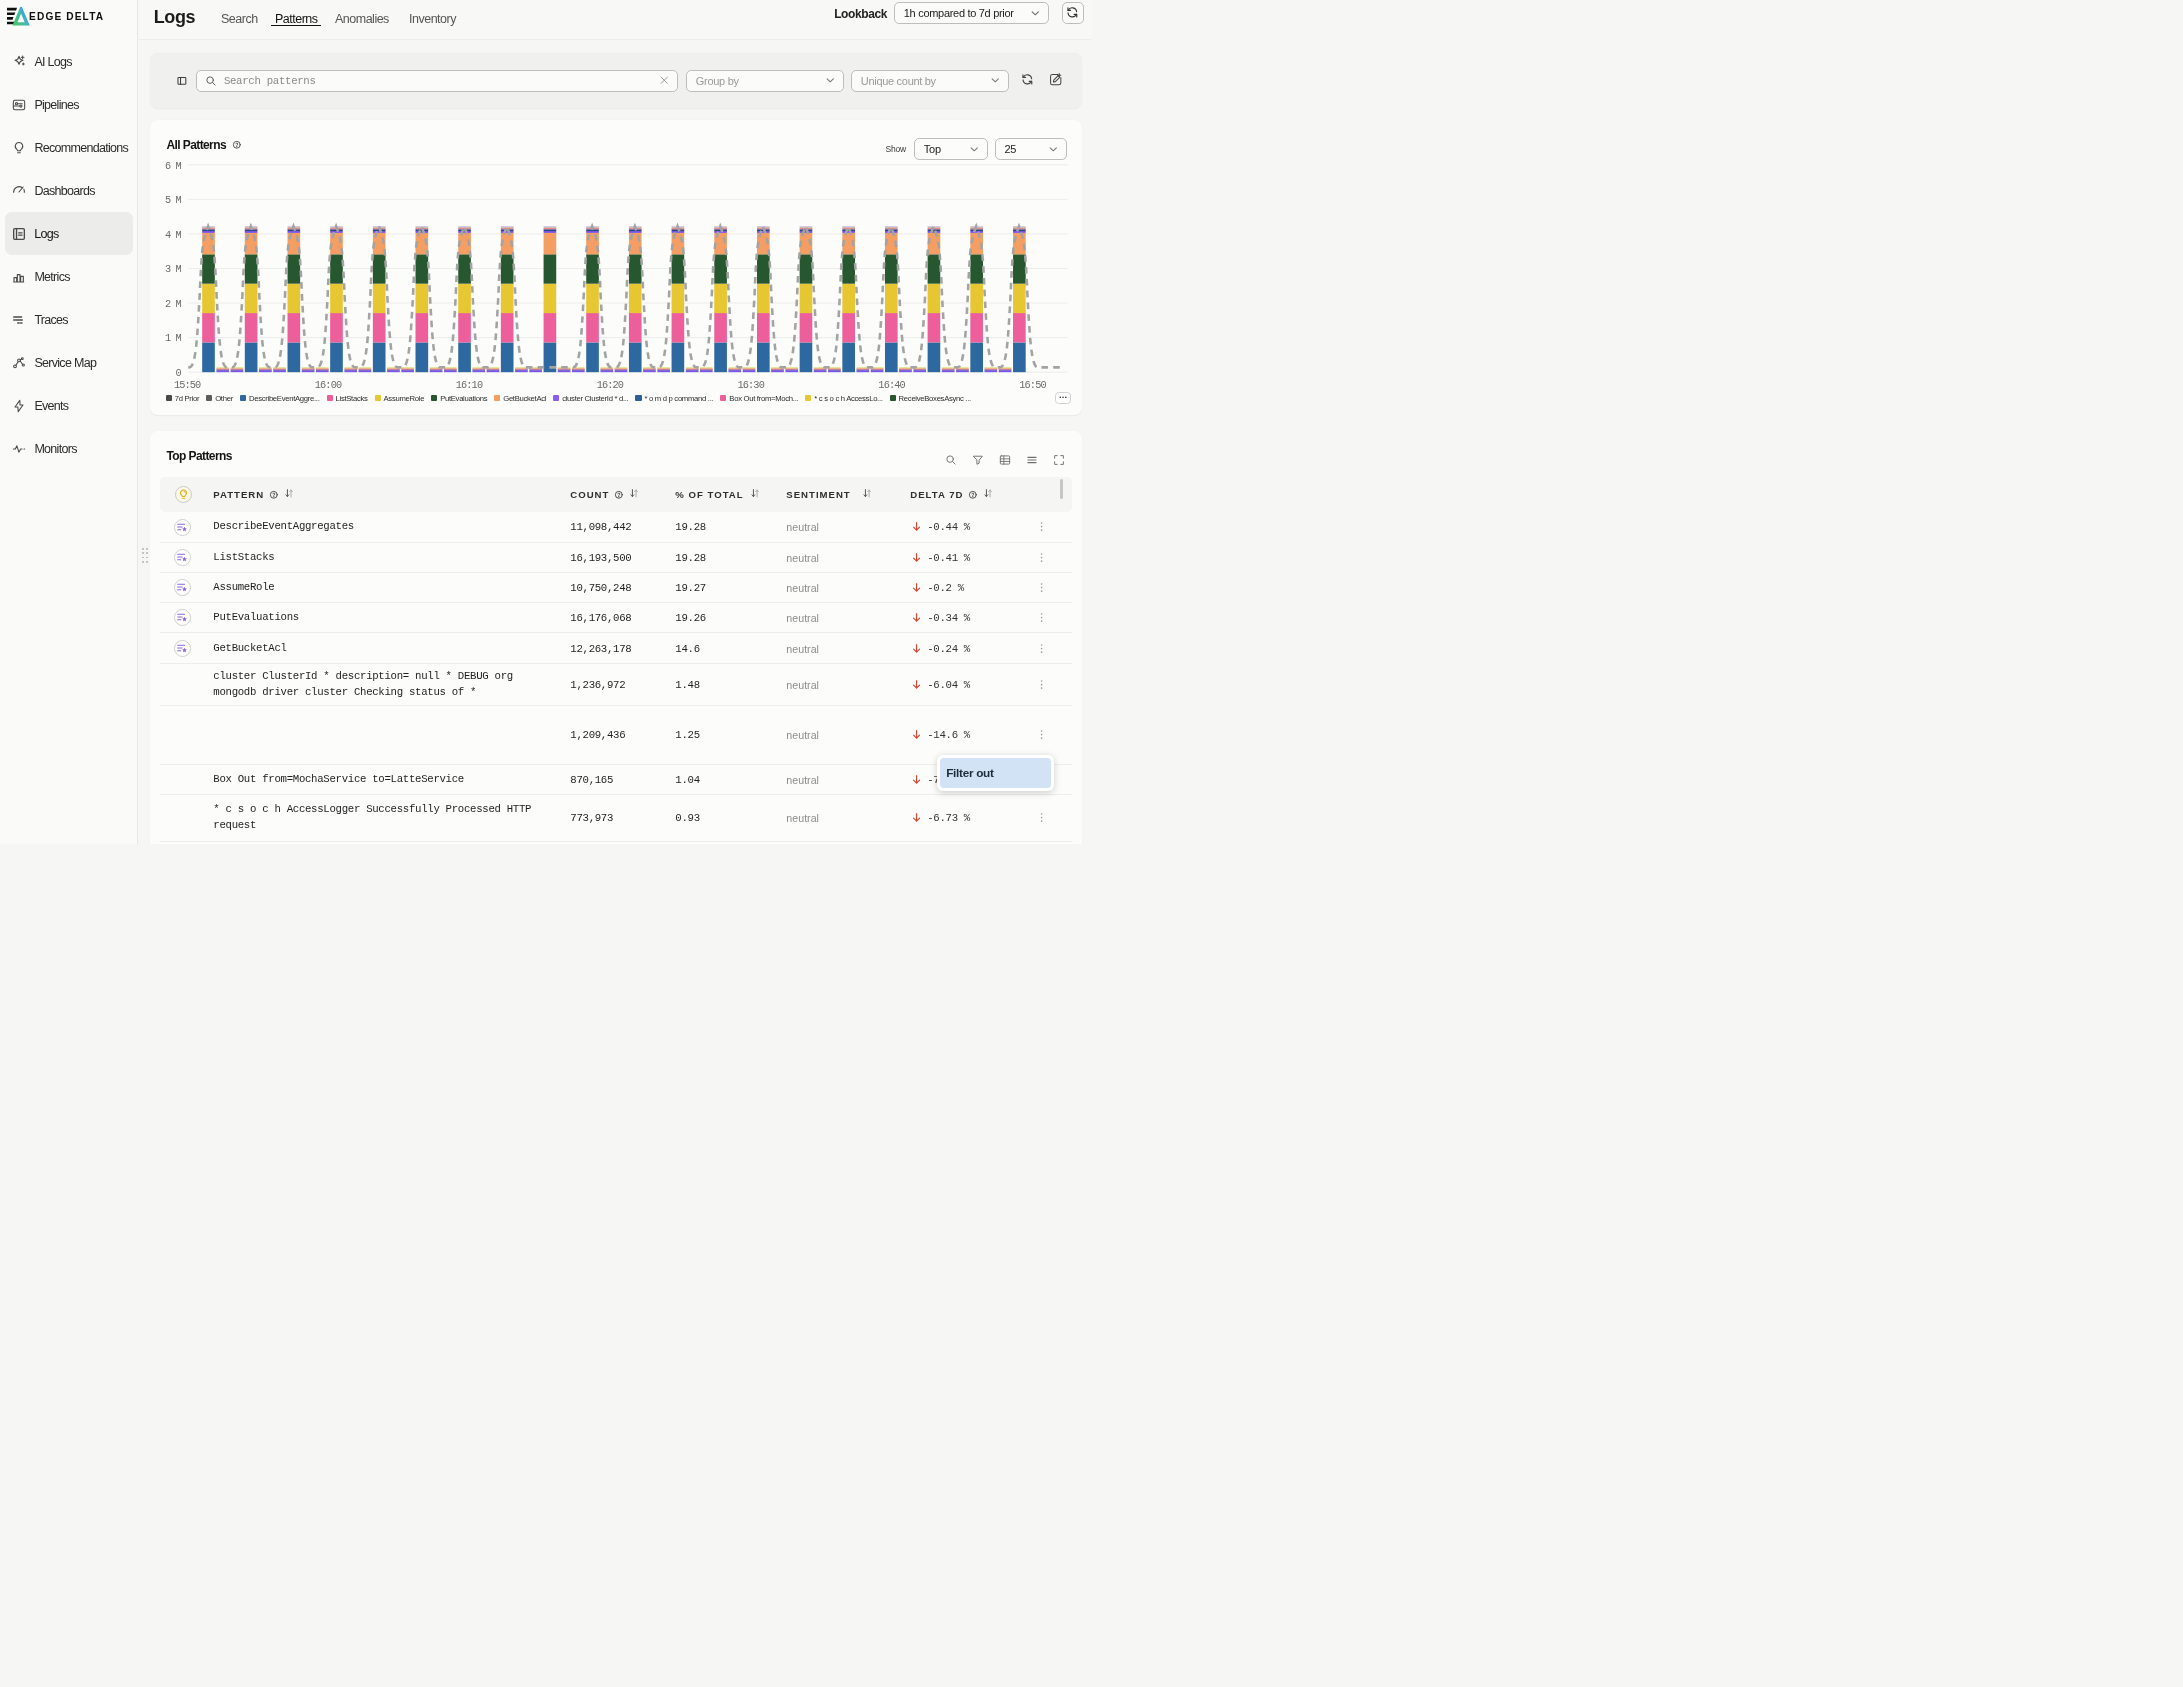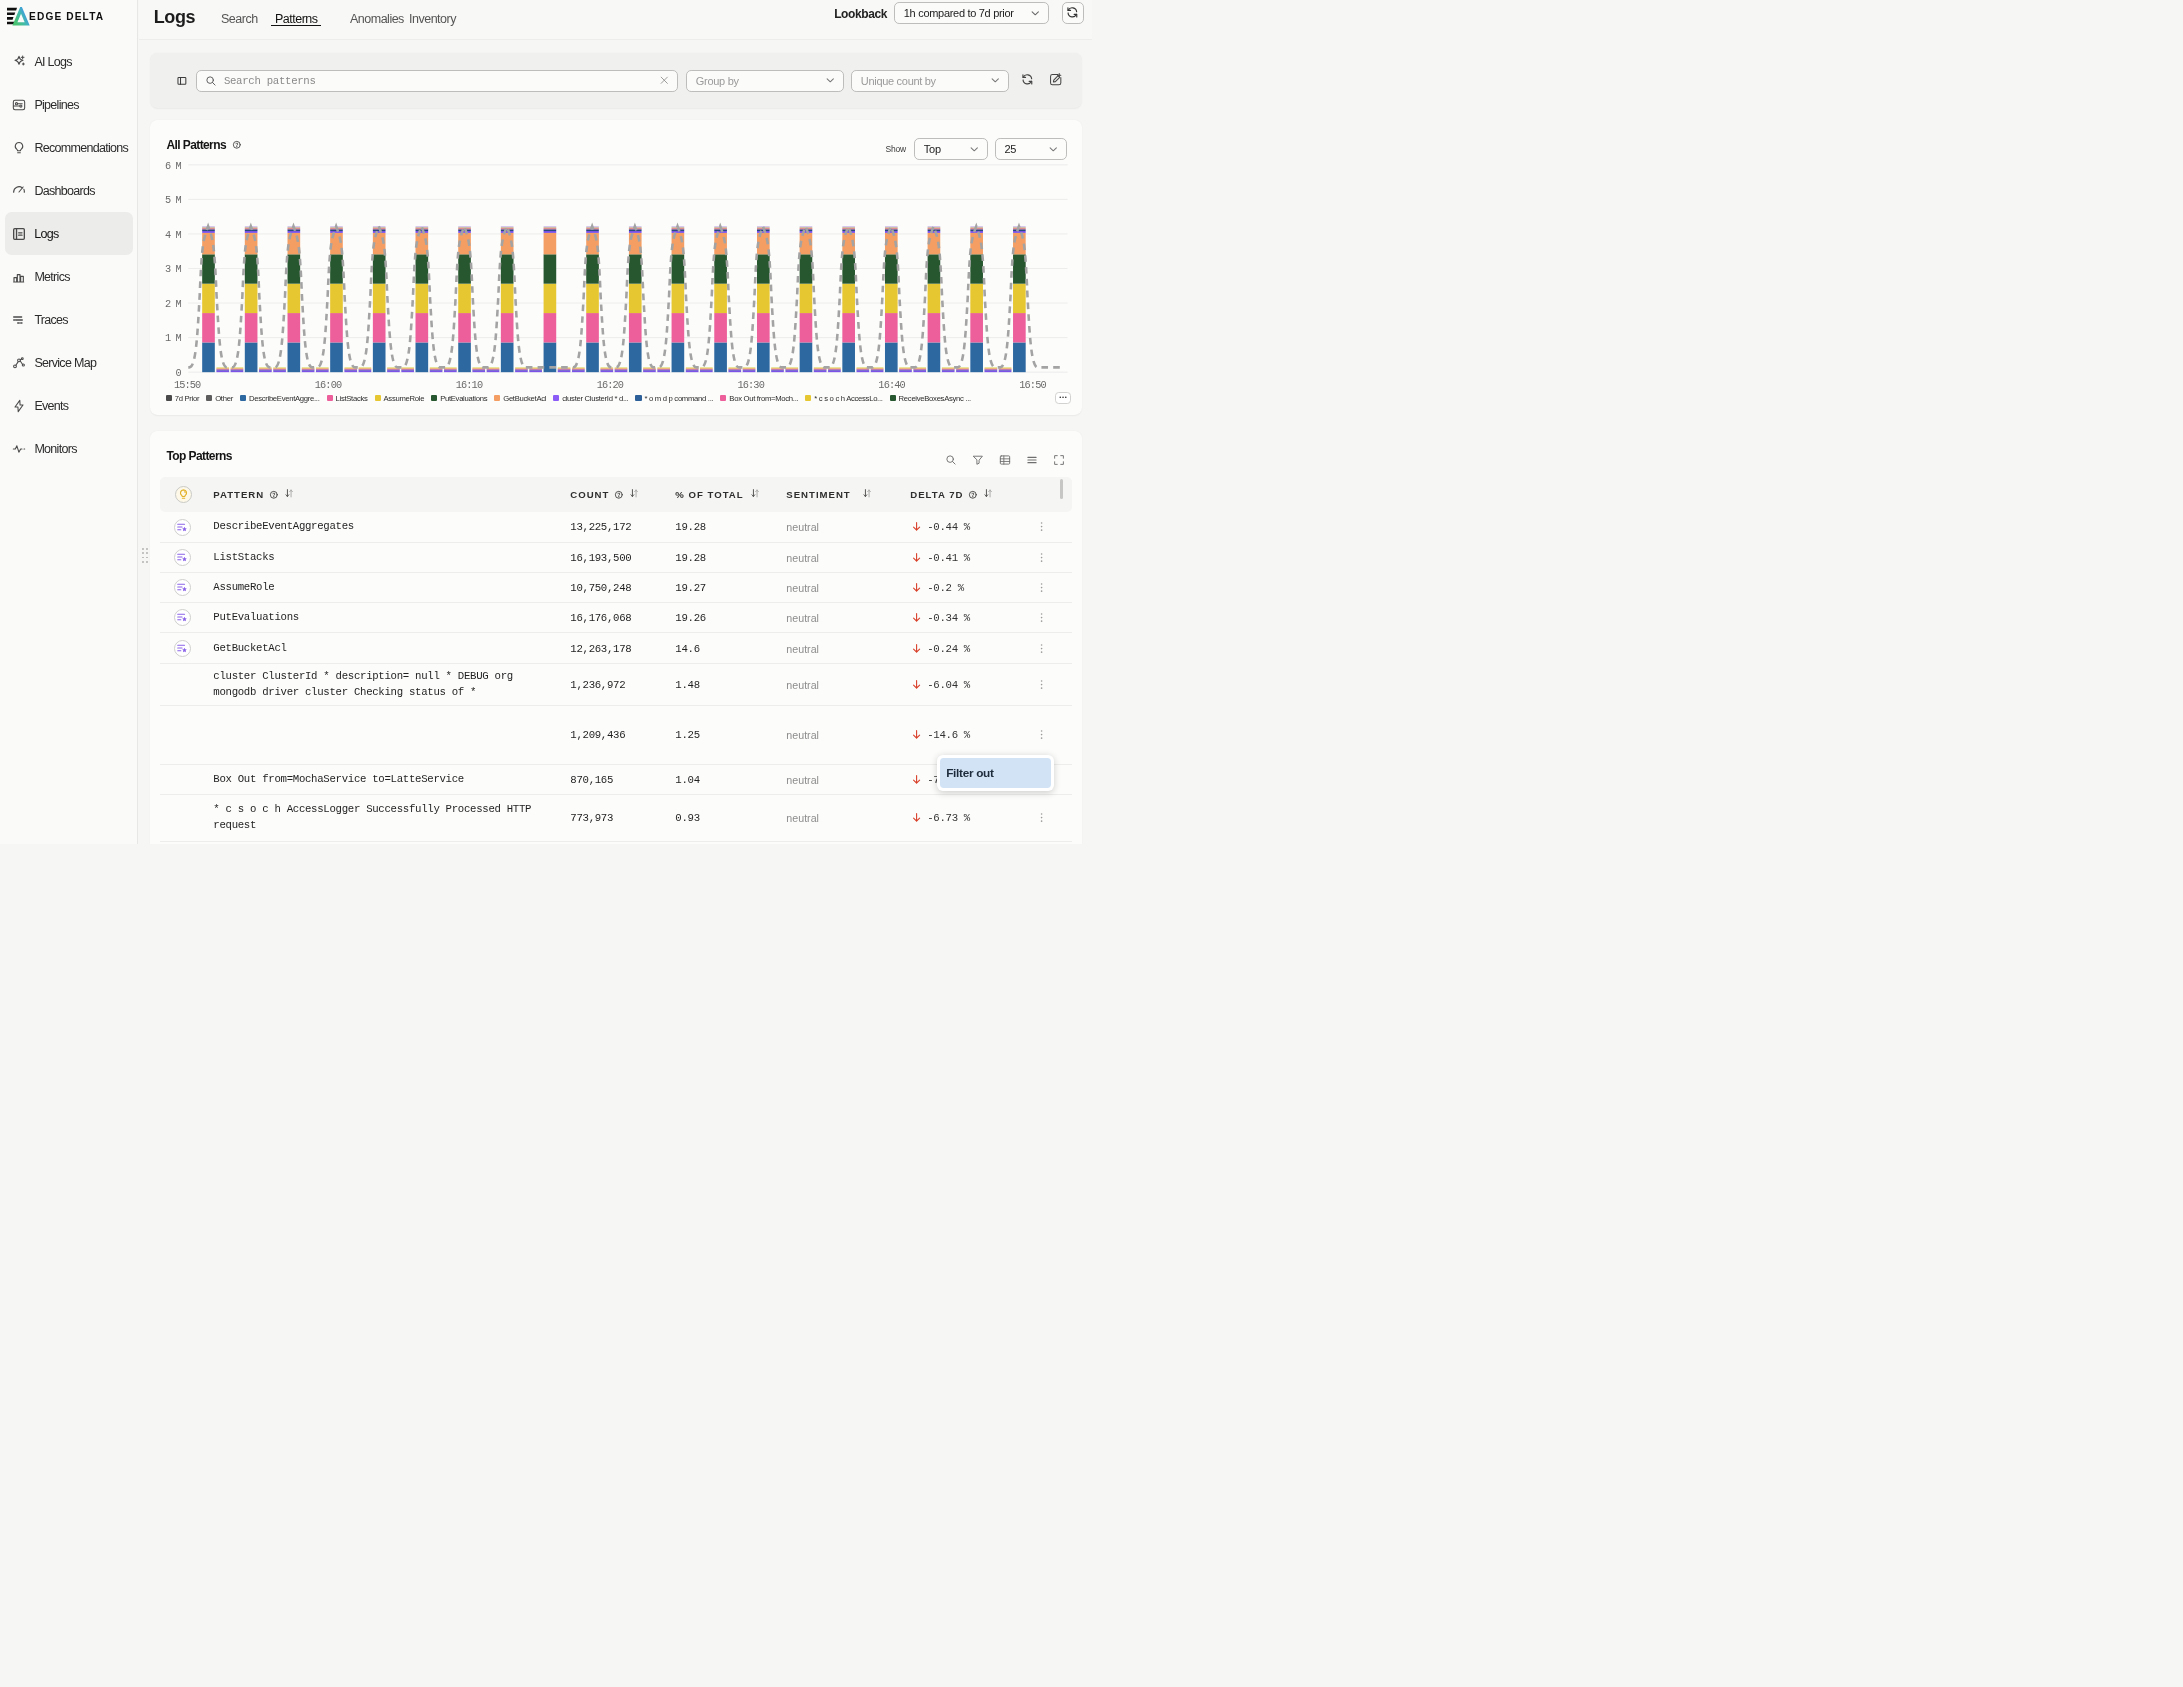--- a/index.html
+++ b/index.html
@@ -92,21 +92,21 @@
           <path d="M19.5 12h1"></path>
         </svg>
         <span>Monitors</span>
       </div>
     </nav>
   </aside>
 <header id="top">
     <h1>Logs</h1>
     <span class="tab" style="left:82px">Search</span>
     <span class="tab on" style="left:136px">Patterns</span>
-    <span class="tab" style="left:211px">Anomalies</span>
+    <span class="tab" style="left:196px">Anomalies</span>
     <span class="tab" style="left:270px">Inventory</span>
     <span id="lookb">Lookback</span>
     <div class="lbsel">1h compared to 7d prior<svg class="" width="12.5" height="12.5" viewBox="0 0 24 24" fill="none" stroke="currentColor" stroke-width="2.0" stroke-linecap="round" stroke-linejoin="round">
         <path d="m6 9.2 6 5.8 6-5.8"></path>
       </svg></div>
     <div class="rfbtn">
       <svg class="" width="14.7" height="14.7" viewBox="0 0 24 24" fill="none" stroke="currentColor" stroke-width="1.9" stroke-linecap="round" stroke-linejoin="round">
         <path d="M19 11a7.2 7.2 0 0 0-13.7-2.3M5 13a7.2 7.2 0 0 0 13.7 2.3"></path>
         <path d="M4.8 4.5v4.3h4.3M19.2 19.5v-4.3h-4.3"></path>
       </svg>
@@ -660,21 +660,21 @@
     </div>
     <div class="scrollb"></div>
     <div class="trow" style="top:81px;height:31px">
       <span class="pico">
         <svg class="" width="14.7" height="14.7" viewBox="0 0 24 24" fill="none" stroke="currentColor" stroke-width="1.6" stroke-linecap="round" stroke-linejoin="round">
           <path d="M4.5 7h11M4.5 11.5h7M4.5 16h5" stroke-width="1.9"></path>
           <path d="m15.5 11.2 1.2 2.4 2.6.3-1.9 1.8.5 2.6-2.4-1.3-2.4 1.3.5-2.6-1.9-1.8 2.6-.3z" fill="currentColor" stroke="none"></path>
         </svg>
       </span>
       <span class="pat">DescribeEventAggregates</span>
-      <span class="cnum">13,225,172</span>
+      <span class="cnum">11,098,442</span>
       <span class="cpct">19.28</span>
       <span class="csent">neutral</span>
       <span class="cdelta"><svg class="" width="13.2" height="13.2" viewBox="0 0 24 24" fill="none" stroke="currentColor" stroke-width="2.0" stroke-linecap="round" stroke-linejoin="round">
           <path d="M12 4.5v14m0 0-5.5-5.6M12 18.5l5.5-5.6"></path>
         </svg>-0.44 %</span>
       <span class="cdots">
         <svg class="" width="13.2" height="13.2" viewBox="0 0 24 24" fill="none" stroke="currentColor" stroke-width="1.6" stroke-linecap="round" stroke-linejoin="round">
           <circle cx="12" cy="5.5" r="1.5" fill="#9a9a9a" stroke="none"></circle>
           <circle cx="12" cy="12" r="1.5" fill="#9a9a9a" stroke="none"></circle>
           <circle cx="12" cy="18.5" r="1.5" fill="#9a9a9a" stroke="none"></circle>

